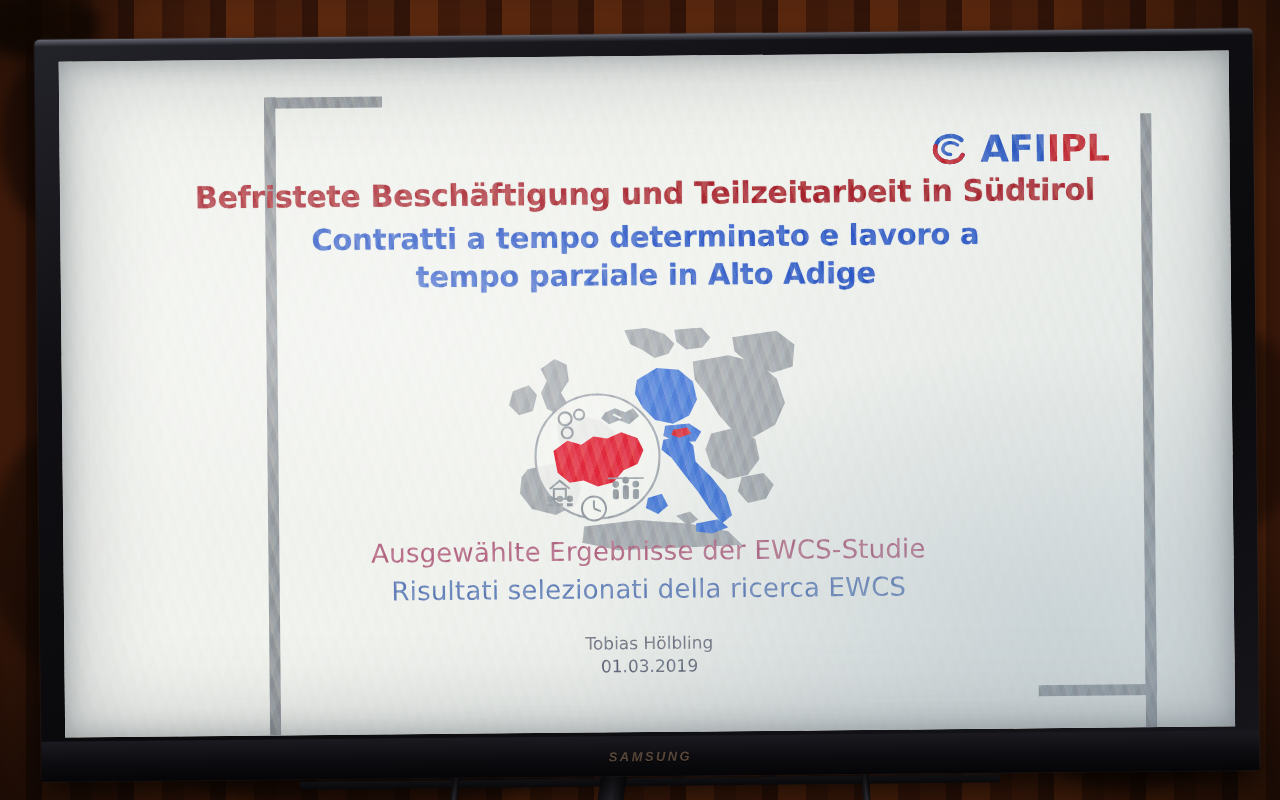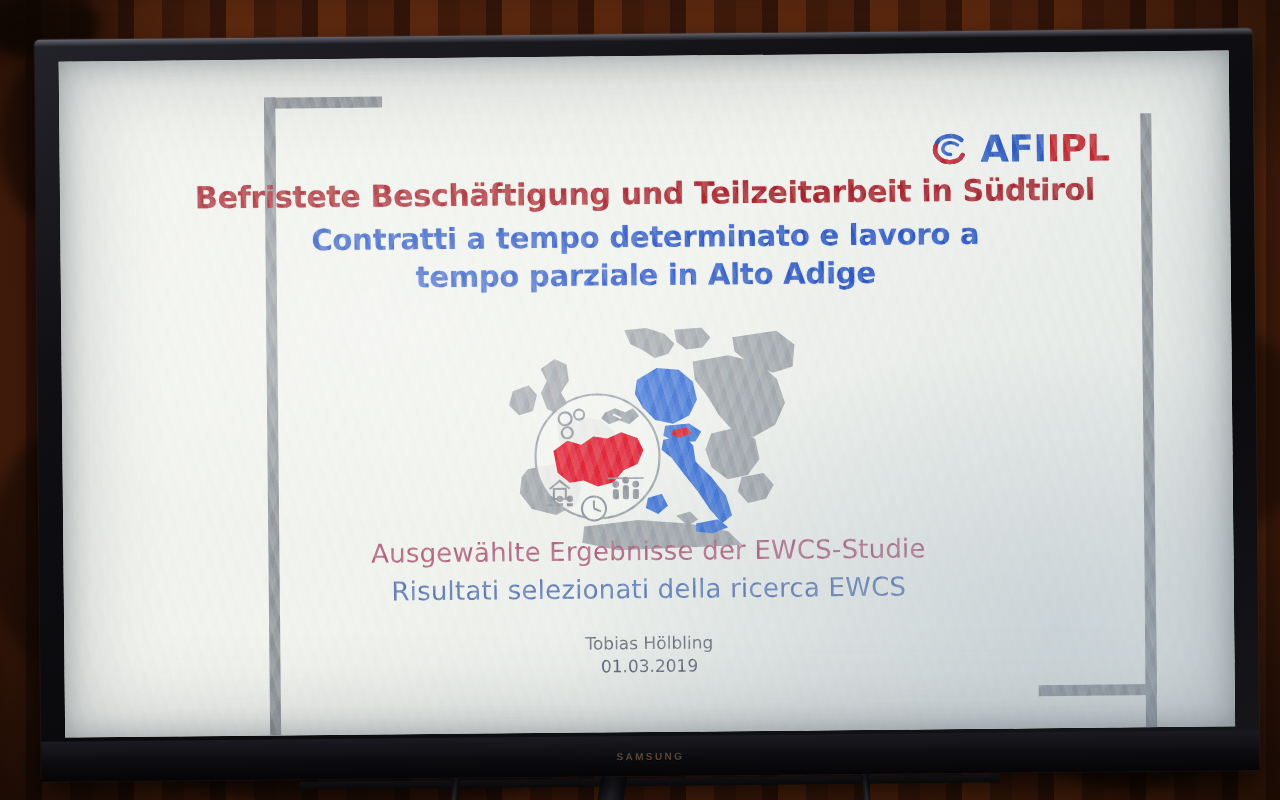--- a/index.html
+++ b/index.html
@@ -55,22 +55,22 @@
     content:""; position:absolute; left:0; right:0; top:0; height:7px;
     background:linear-gradient(180deg, rgba(160,160,175,0.55), rgba(40,40,48,0.05));
     border-radius:5px 5px 0 0;
   }
   #tv-bottom{
     position:absolute; left:0; right:0; bottom:0; height:40px;
     background: linear-gradient(180deg,#1a1a20 0%, #0c0c10 55%, #050507 100%);
     display:flex; align-items:center; justify-content:center;
   }
   #samsung-logo{
-    color:#5c4a3d; font-size:10px; letter-spacing:2.4px; font-weight:700;
-    opacity:.95; text-shadow:0 1px 0 rgba(0,0,0,.8);
+    color:#5c4a3d; font-size:13px; letter-spacing:2.4px; font-weight:700;
+    opacity:.95; text-shadow:0 1px 0 rgba(0,0,0,.8);font-style:italic;
   }
   
   #stand-neck{
     position:absolute; left:600px; top:766px; width:26px; height:36px;
     background:linear-gradient(90deg,#121216,#2a2a31,#0c0c10);
     transform:skewX(-9deg);
   }
   #stand-bar{
     position:absolute; left:300px; top:778px; width:700px; height:8px;
     background:linear-gradient(180deg,#2b2b33,#101015);

